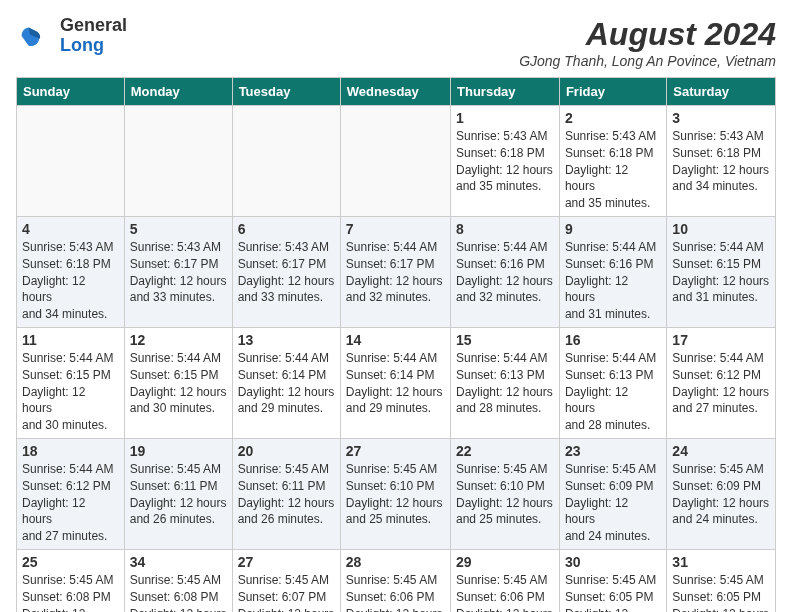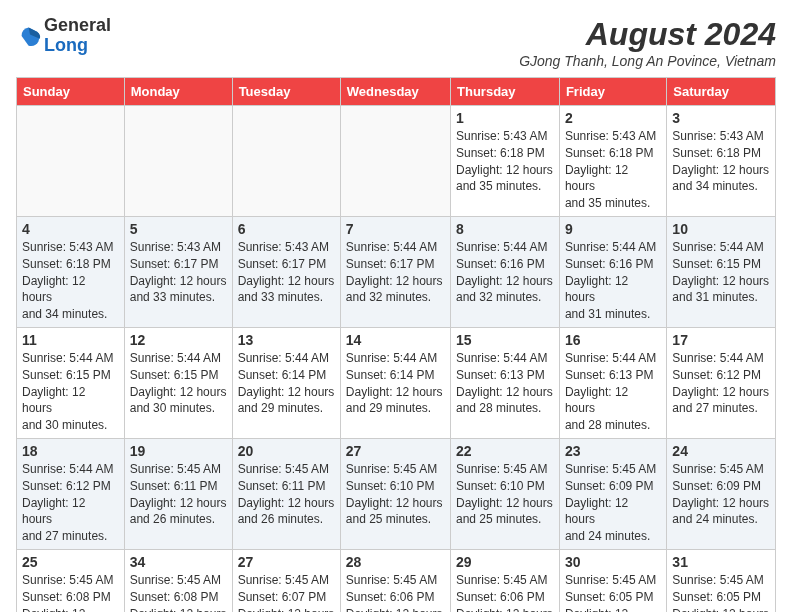--- a/index.html
+++ b/index.html
@@ -12,21 +12,21 @@
     }
     .header-area {
       display: flex;
       align-items: flex-start;
       justify-content: space-between;
       margin-bottom: 8px;
     }
     .logo {
       display: flex;
       align-items: center;
-      gap: 0;
+      gap: 16px;
     }
     .logo-text {
       font-size: 18px;
       font-weight: bold;
       line-height: 1.1;
     }
     .logo-text .general { color: #333; }
     .logo-text .blue { color: #1a6bbf; }
     .logo-icon {
       width: 28px;
@@ -44,21 +44,21 @@
     .location {
       font-size: 14px;
       color: #404040;
     }
     .calendar {
       width: 100%;
       border-collapse: collapse;
       font-size: 11px;
     }
     .calendar th {
-      background-color: #ef4444;
+      background-color: #0f766e;
       color: #fff;
       text-align: left;
       padding: 6px 6px;
       font-size: 13px;
       font-weight: bold;
       border: 1px solid #ccc;
     }
     .calendar td {
       border: 1px solid #ccc;
       vertical-align: top;

